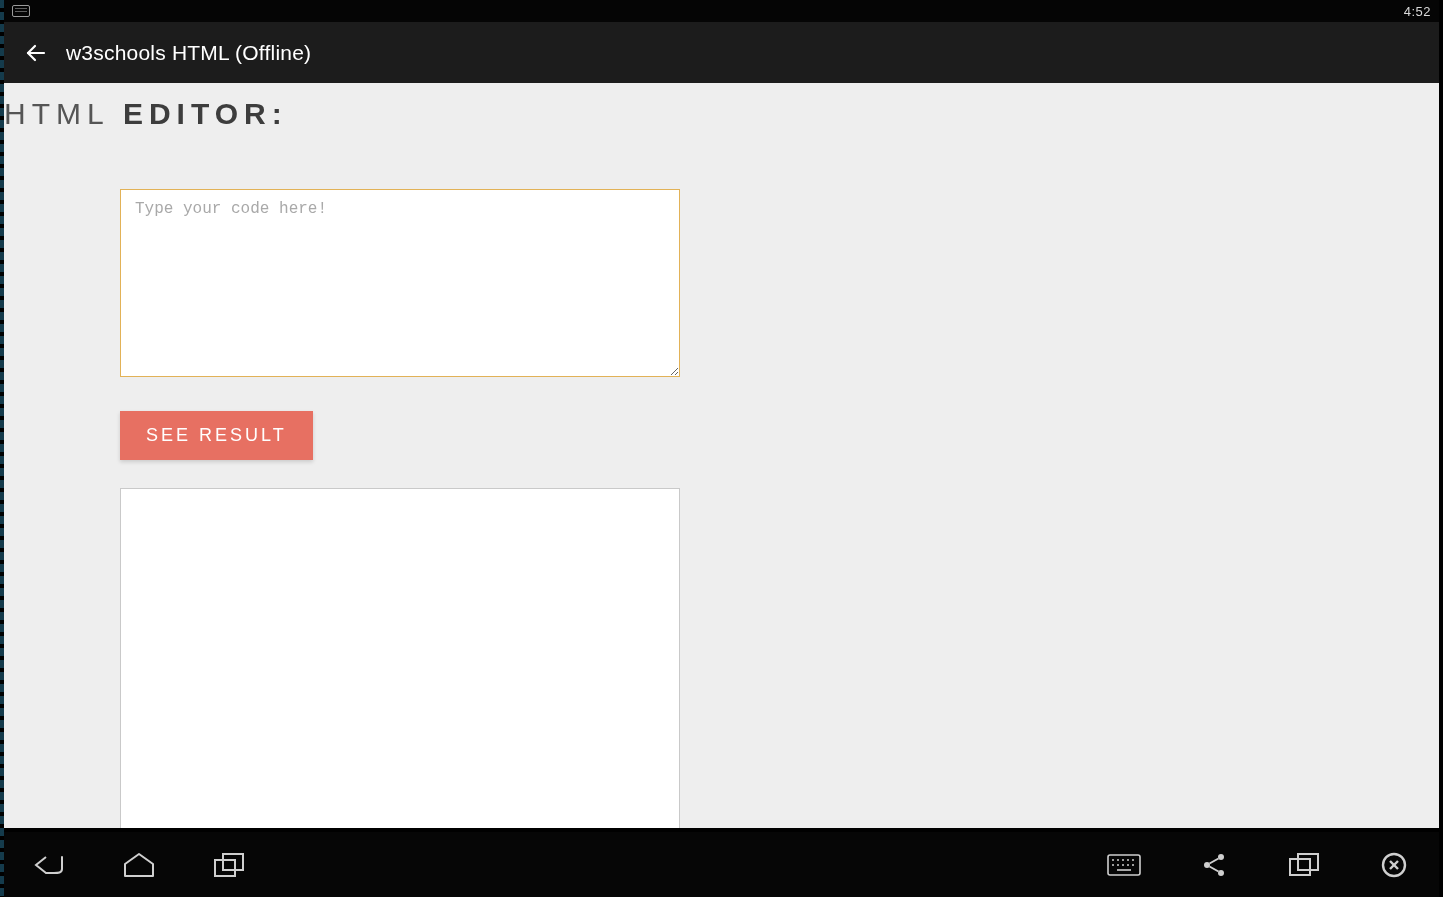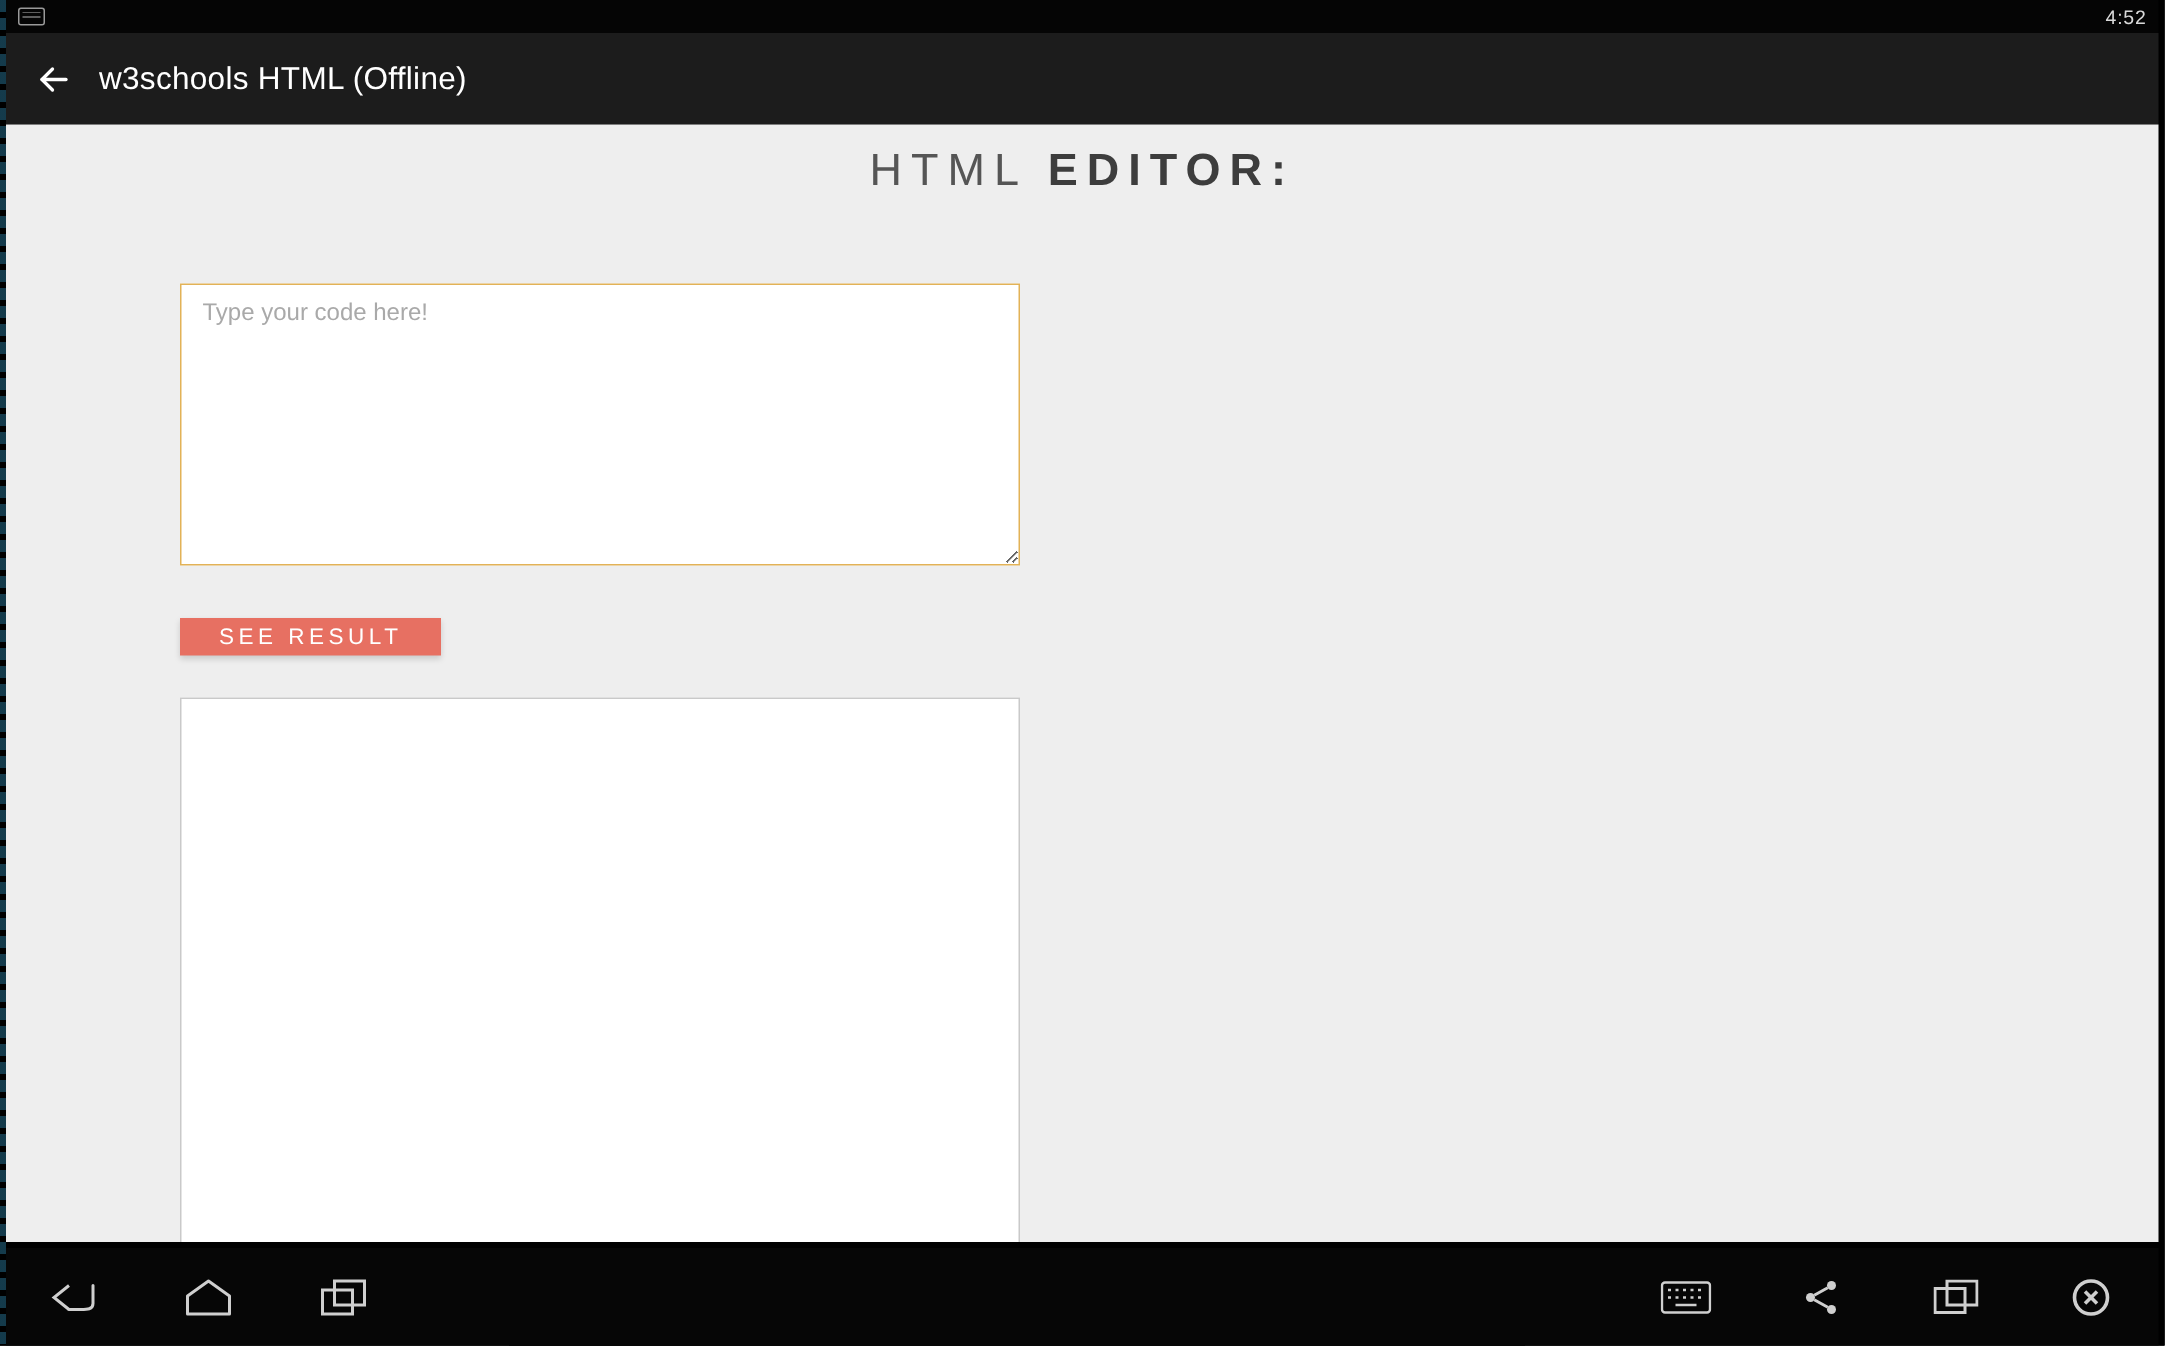--- a/index.html
+++ b/index.html
@@ -14,44 +14,44 @@
   .kbd-mini::before { content:""; position:absolute; inset:2px; background: repeating-linear-gradient(#9a9a9a 0 1px, transparent 1px 3px); opacity:.6; }
   .clock { font-weight: 400; letter-spacing: .5px; }
 
   
   .app-bar { position: absolute; left: 4px; right: 4px; top: 22px; height: 61px; background: #1c1c1c; display: flex; align-items: center; padding: 0 16px; }
   .back-btn { width: 32px; height: 32px; display: flex; align-items: center; justify-content: center; color: #fff; margin-right: 14px; cursor: pointer; }
   .app-title { color: #fff; font-size: 21px; font-weight: 400; letter-spacing: .2px; }
 
   
   .content { position: absolute; left: 4px; right: 4px; top: 83px; bottom: 69px; background: #eeeeee; overflow: hidden; }
-  .heading { text-align: center; margin-top: 14px; color: #555; font-size: 30px; letter-spacing: 6px; font-weight: 400; }
+  .heading { margin-top: 14px; color: #555; font-size: 30px; letter-spacing: 6px; font-weight: 400; }
   .heading .bold { font-weight: 700; color: #3d3d3d; letter-spacing: 6px; }
 
   .editor-wrap { margin: 58px 0 0 116px; width: 560px; }
   .code-input {
     width: 560px; height: 188px;
     background: #fff;
     border: 1px solid #e2b257;
     resize: both;
-    font-family: Liberation Sans, sans-serif;
+    font-family: Liberation Mono, monospace;
     font-size: 16px;
     color: #333;
     padding: 10px 14px;
     outline: none;
   }
   .code-input::placeholder { color: #a9a9a9; }
 
   .see-result {
     margin: 30px 0 0 0;
     background: #e77062;
     color: #fff;
     border: none;
-    padding: 4px 26px;
-    font-size: 15px;
+    padding: 14px 26px;
+    font-size: 18px;
     letter-spacing: 3px;
     box-shadow: 0 2px 4px rgba(0,0,0,.15);
     cursor: pointer;
   }
 
   .result-frame {
     margin-top: 28px;
     width: 560px;
     height: 420px;
     background: #fff;

